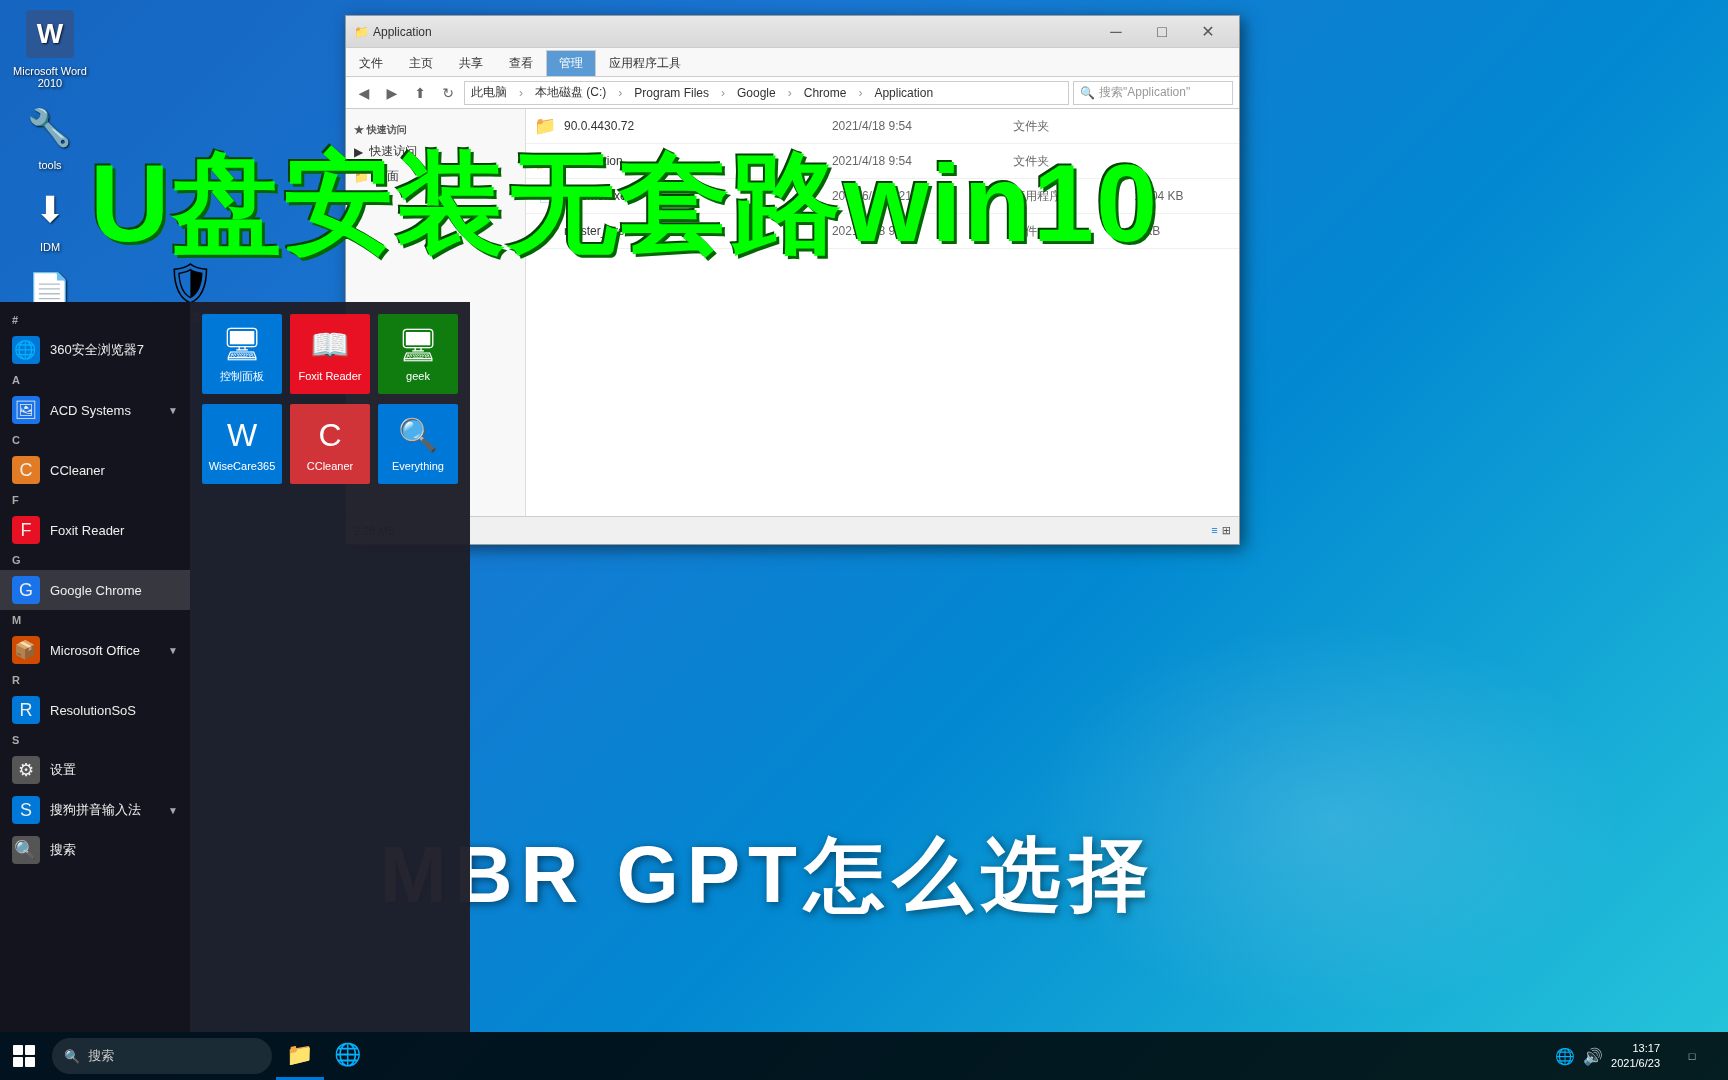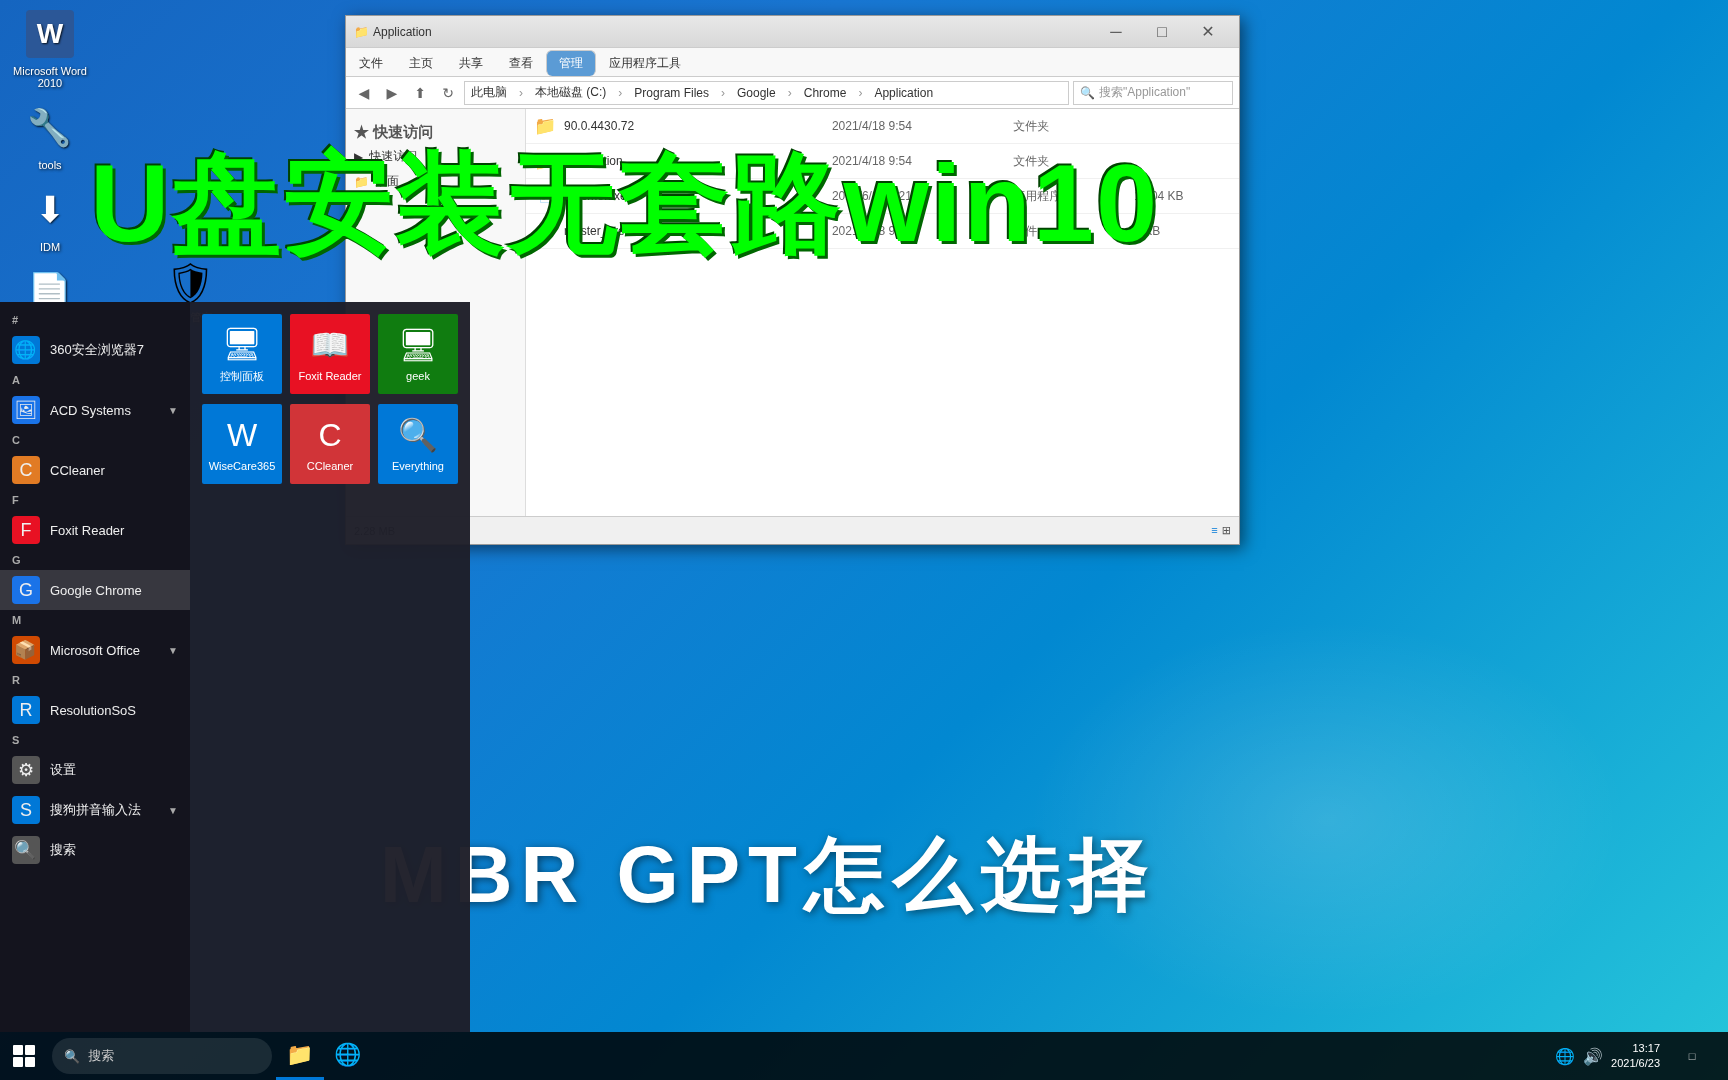--- a/index.html
+++ b/index.html
@@ -175,21 +175,20 @@
       color: #333;
       cursor: pointer;
       border: 1px solid transparent;
       border-bottom: none;
       background: transparent;
     }
     .ribbon-tab.active {
       background: #fff;
       border-color: #ccc;
       color: #000;
-      border-radius: 6px;
     }
     .ribbon-tab.highlight {
       background: #5b9bd5;
       color: white;
     }
 
     
     .address-bar {
       height: 32px;
       background: white;
@@ -255,21 +254,21 @@
     .sidebar-item {
       padding: 4px 8px;
       display: flex;
       align-items: center;
       gap: 6px;
       cursor: pointer;
       color: #333;
     }
     .sidebar-heading {
       padding: 6px 8px 2px;
-      font-size: 15px;
+      font-size: 10px;
       color: #555;
       font-weight: bold;
     }
 
     
     .explorer-filelist {
       flex: 1;
       background: white;
       overflow-y: auto;
     }

